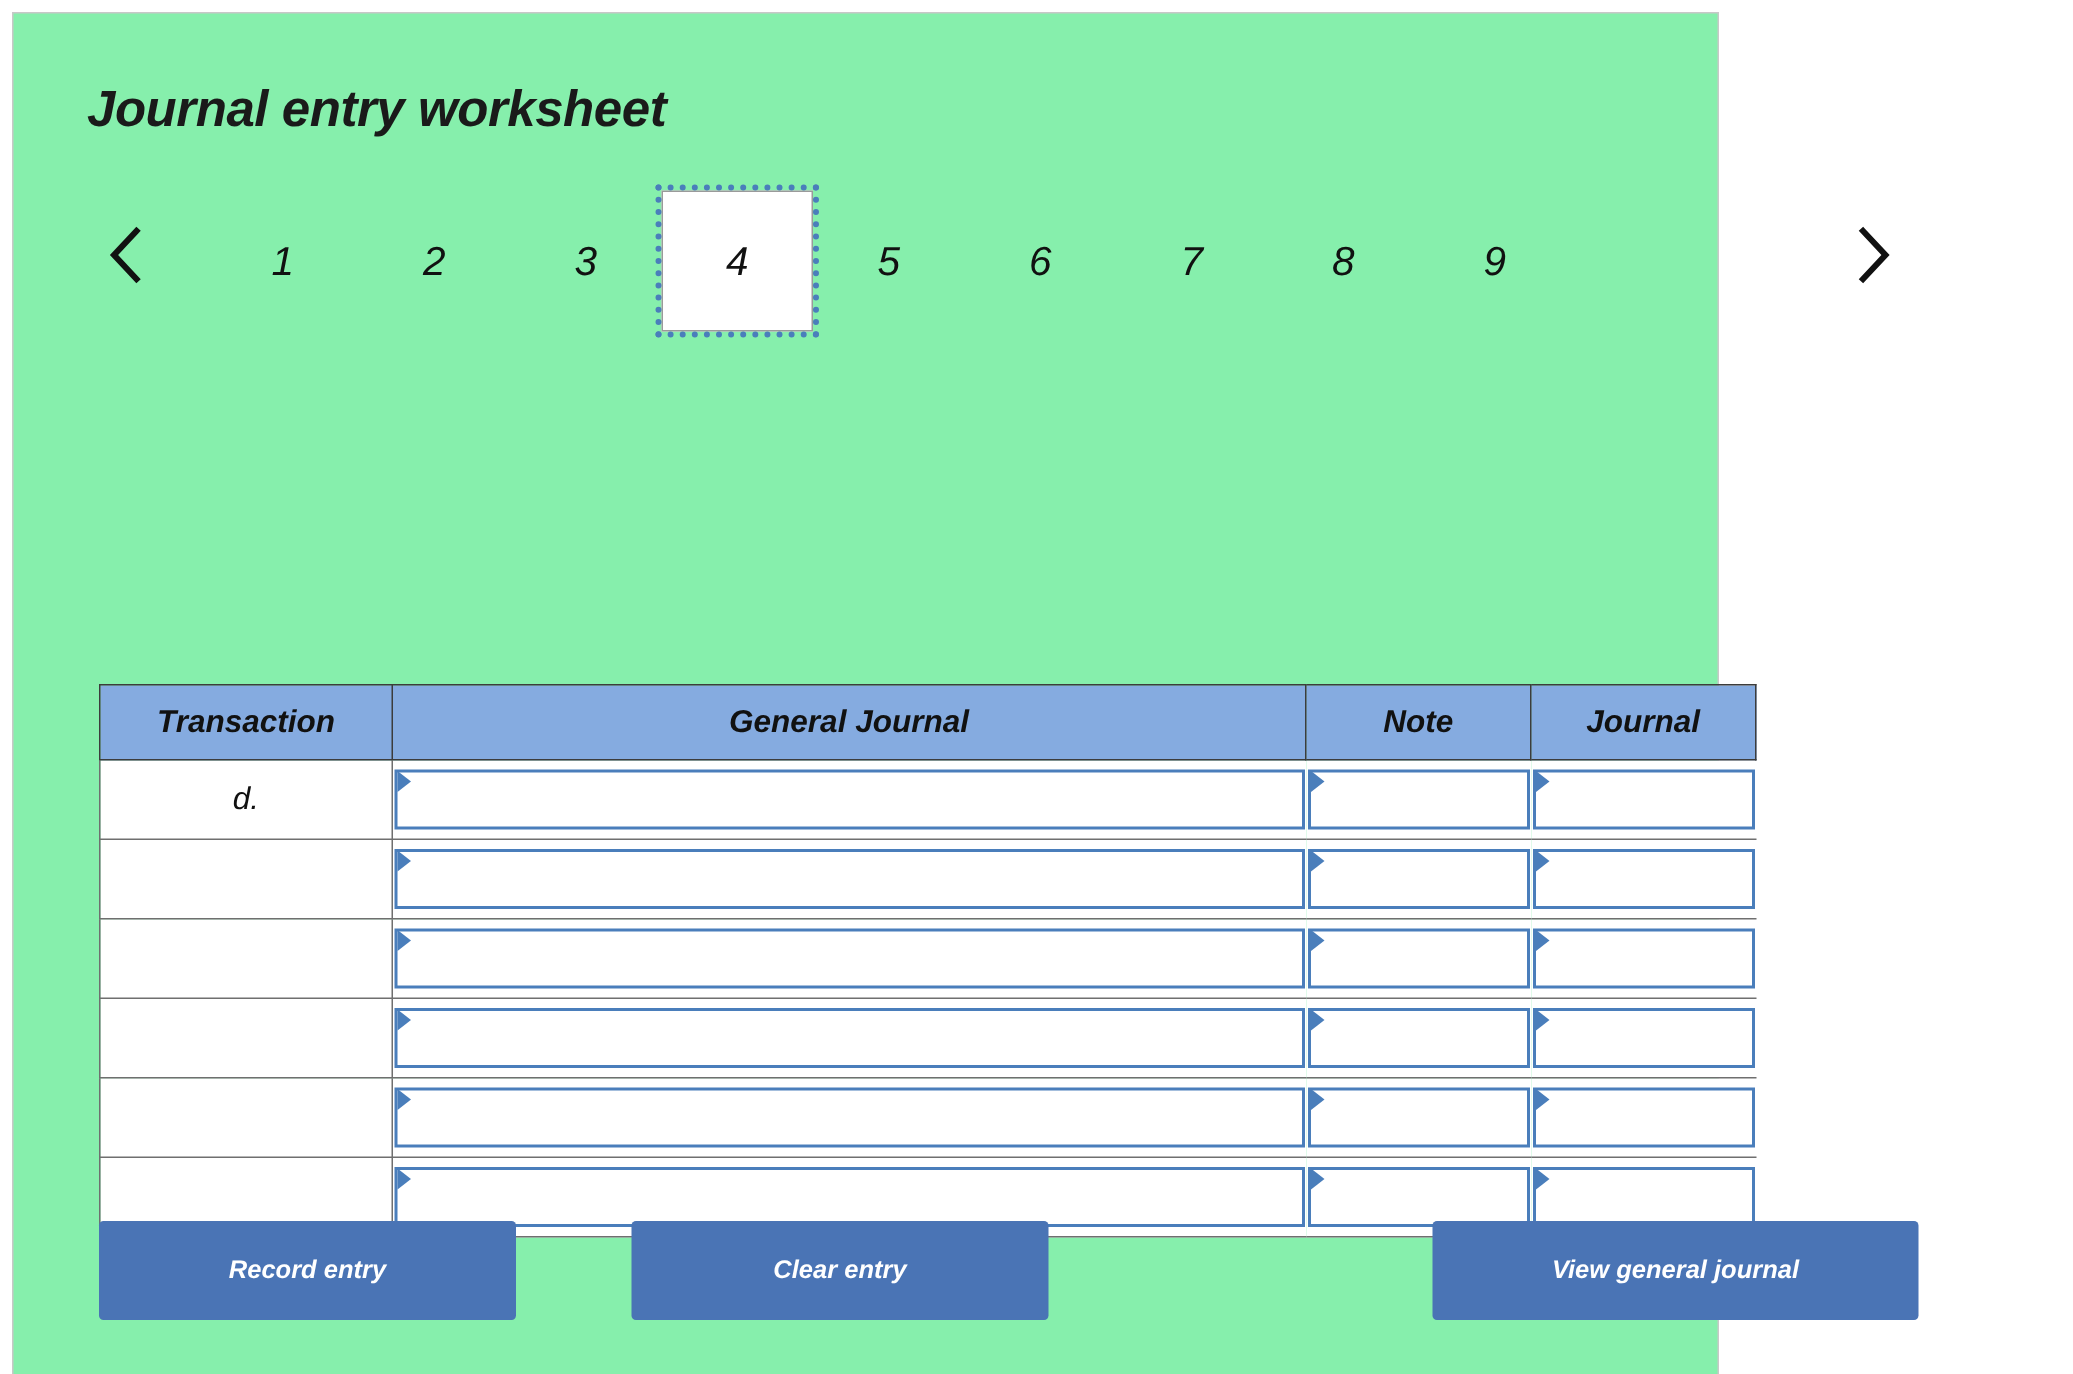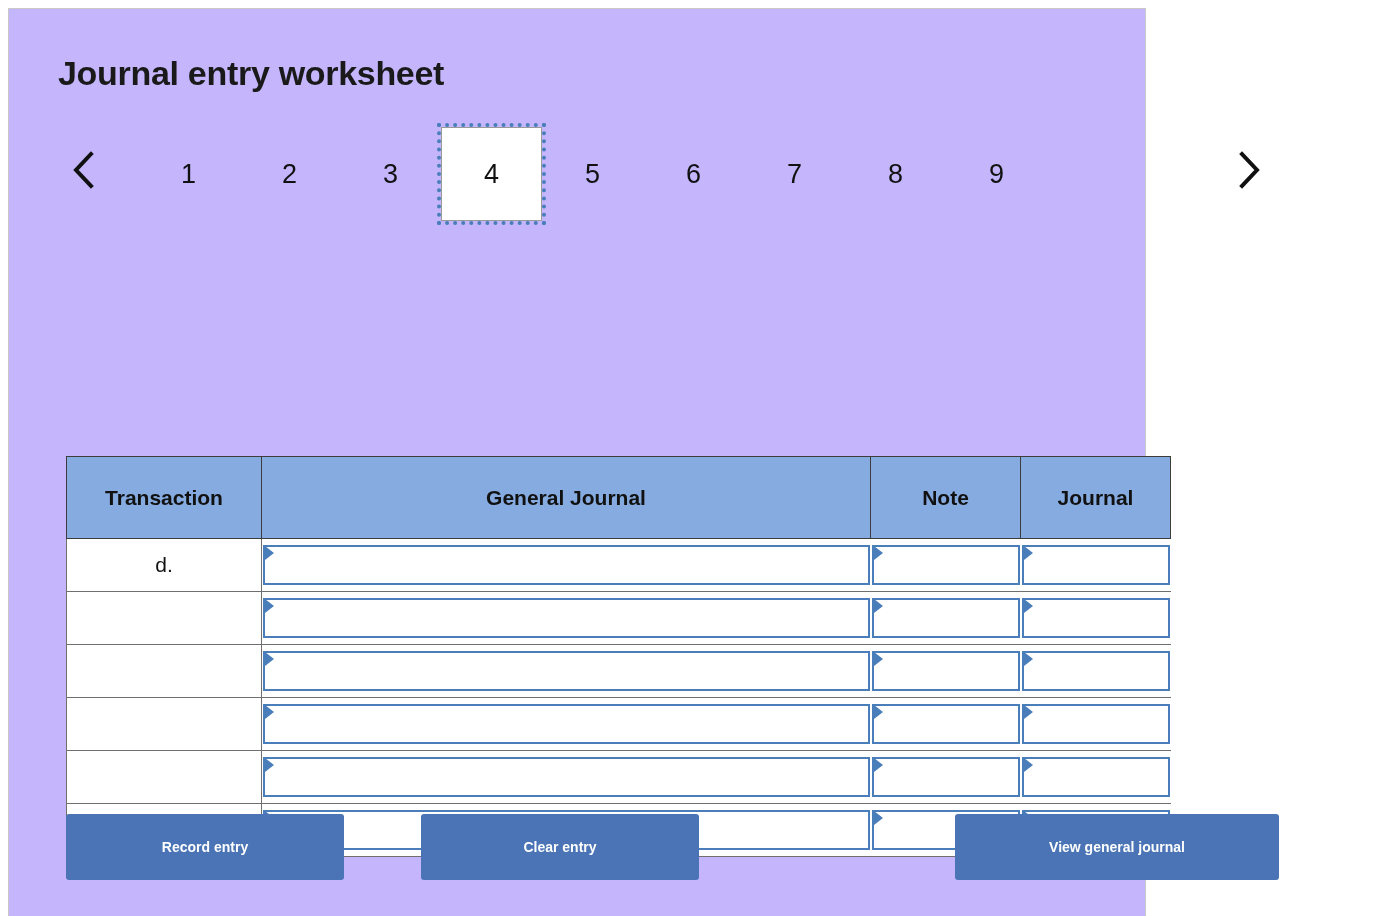--- a/index.html
+++ b/index.html
@@ -14,24 +14,25 @@
     height: 916px;
     overflow: hidden;
     background: #ffffff;
   }
   .panel {
     position: absolute;
     left: 8px;
     top: 8px;
     width: 1138px;
     height: 908px;
-    background: #c4b5fd;
+    background: #86efac;
     border: 1px solid #c8c8c8;
     border-bottom: none;
     box-sizing: border-box;
+    font-style: italic;
   }
   .page-title {
     position: absolute;
     left: 49px;
     top: 45px;
     font-size: 34px;
     font-weight: bold;
     color: #1a1a1a;
     letter-spacing: -0.3px;
     white-space: nowrap;
@@ -131,21 +132,21 @@
     border-collapse: collapse;
     table-layout: fixed;
   }
   .jtable th {
     background: #85abe0;
     border: 1px solid #3c3c3c;
     color: #111111;
     font-size: 21px;
     font-weight: bold;
     height: 49px;
-    padding: 16px;
+    padding: 0;
     text-align: center;
   }
   .jtable td {
     border: 1px solid #6f6f6f;
     background: #ffffff;
     padding: 0;
     height: 47px;
     vertical-align: middle;
   }
   .col-trans { width: 195px; }
@@ -184,21 +185,21 @@
     border-top: 7px solid transparent;
     border-bottom: 7px solid transparent;
     border-left: 9px solid #4a7ebb;
   }
 
   
   .btn {
     position: absolute;
     background: #4a74b5;
     color: #ffffff;
-    font-size: 14px;
+    font-size: 17px;
     font-weight: bold;
     border: none;
     border-radius: 3px;
     cursor: pointer;
     font-family: "Liberation Sans", sans-serif;
     display: flex;
     align-items: center;
     justify-content: center;
     text-align: center;
   }

